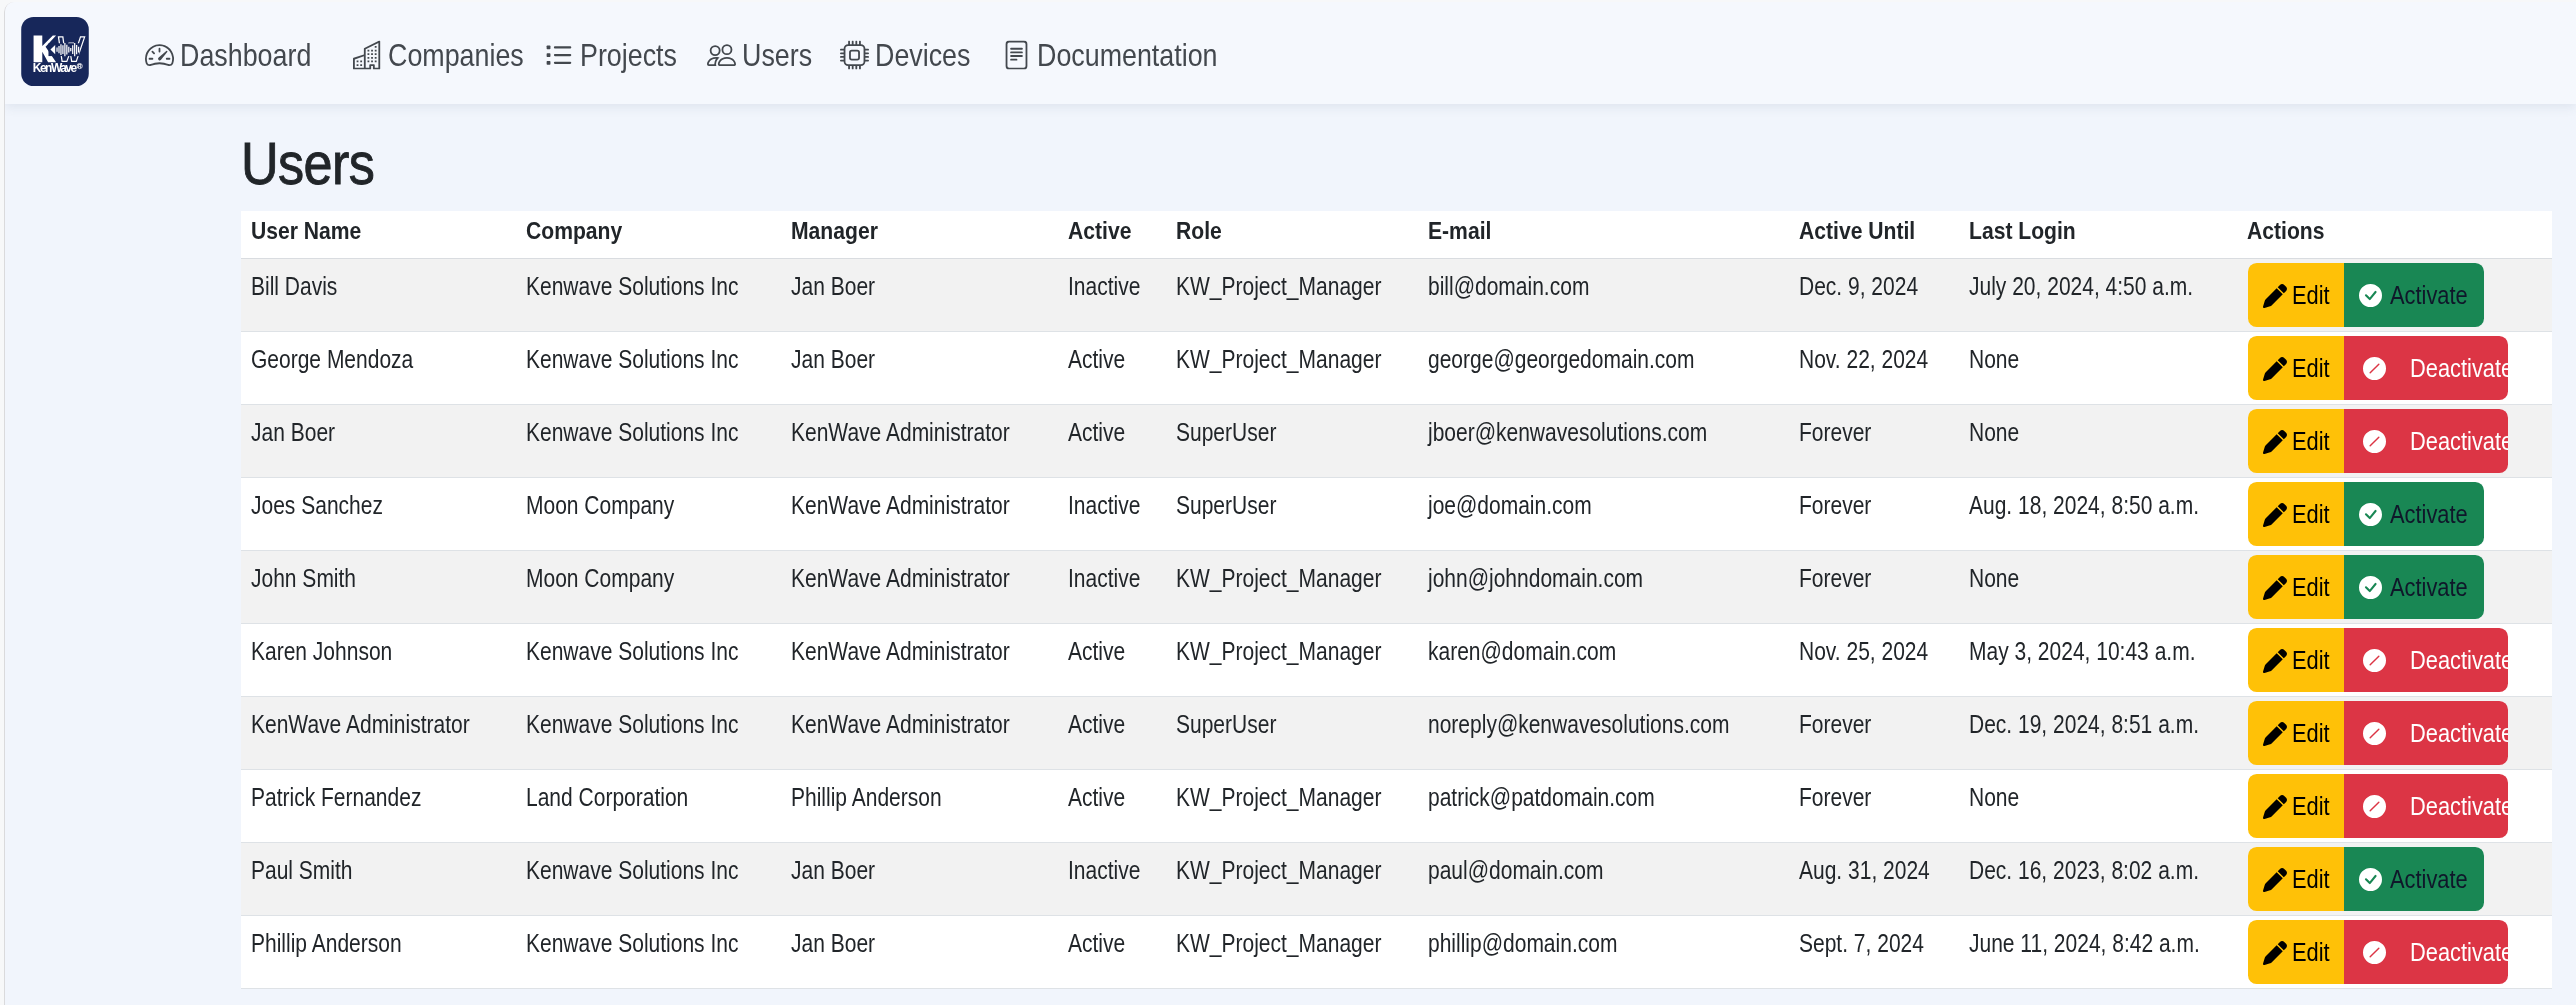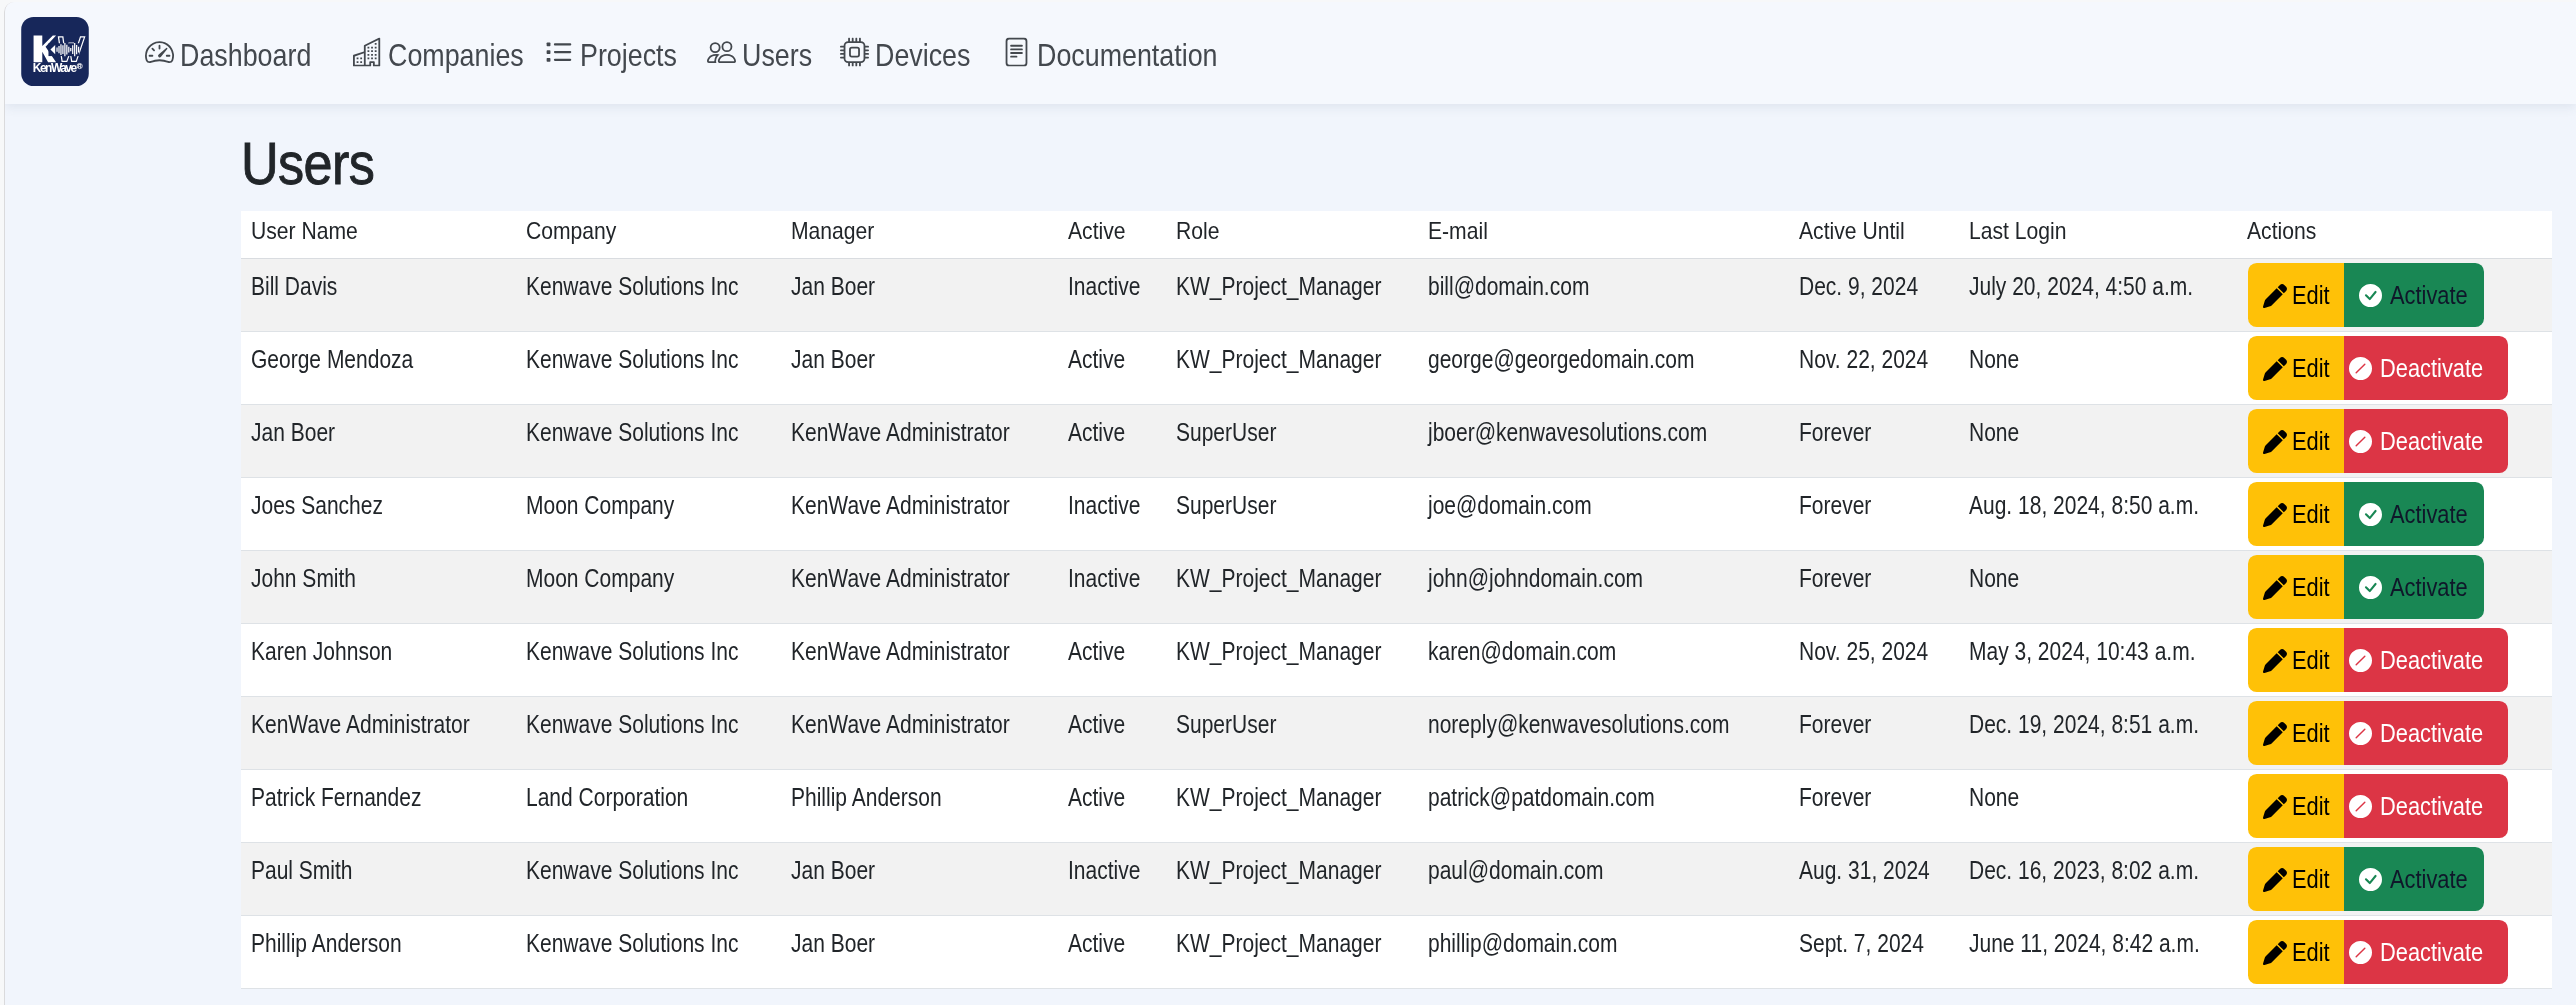--- a/index.html
+++ b/index.html
@@ -21,21 +21,21 @@
   .navbar {
     position: relative;
     height: 102px;
     background: #f5f8fd;
     box-shadow: 0 4.4px 10.2px rgba(70,85,120,.10);
     z-index: 2;
   }
   .logo { position: absolute; left: 16px; top: 15.3px; }
   .nav-item {
     position: absolute; top: 50%; transform: translateY(-44%);
-    display: flex; 
+    display: flex; align-items: center;
     font-size: 30.5px; color: #43484e; white-space: nowrap;
   }
   .nav-item svg { margin-right: 6.5px; }
   .main {
     position: absolute; top: 102px; left:0; right:0; bottom:0;
     background: #f1f5fc;
   }
   .content { margin-left: 236px; width: 2311px; }
   h1 {
     margin: 30.5px 0 0 0;
@@ -46,21 +46,21 @@
   }
   table {
     border-collapse: collapse;
     table-layout: fixed;
     width: 2311px;
     margin-top: 16.7px;
     background: #ffffff;
     color: #212529;
   }
   th {
-    font-size: 24px; font-weight: 400; text-align: left;
+    font-size: 24px; font-weight: 700; text-align: left;
     white-space: nowrap;
     height: 48px; padding: 8.4px 10.2px 0;
     vertical-align: top; line-height: 1;
     border-bottom: 1.5px solid #d9dce0;
   }
   td {
     font-size: 25px; font-weight: 400;
     height: 73px; padding: 15px 10.2px 0;
     vertical-align: top; line-height: 1;
     border-bottom: 1.5px solid #dee2e6;
@@ -82,21 +82,21 @@
   .btn .tx { transform: scaleX(0.84); }
   h1 .tx { display:inline-block; transform: scaleX(0.87); transform-origin: 0 50%; }
   .btn-edit {
     background: #ffc107; color: #000;
     padding: 0 14.5px;
     border-radius: 8.7px 0 0 8.7px;
     width: 96px;
   }
   .btn-edit svg { margin-right: 5.1px; margin-top: 2.2px; }
   .btn-green { background: #198754; color:#0f172a; padding-left: 15.3px; width: 140px; overflow: hidden; border-radius: 0 8.7px 8.7px 0; }
-  .btn-red   { background: #dc3545; color:#fff; padding-left: 5px; width: 164px; overflow: hidden; border-radius: 0 8.7px 8.7px 0; }
+  .btn-red   { background: #dc3545; color:#fff; padding-left: 19px; width: 164px; overflow: hidden; border-radius: 0 8.7px 8.7px 0; gap: 16px; }
   .btn-green svg, .btn-red svg { margin-right: 8px; }
 </style>
 </head>
 <body>
 <div class="shell">
   <div class="navbar">
     <div class="logo"><svg width="68" height="69" viewBox="0 0 93 95">
 <rect x="0" y="0" width="93" height="95" rx="17" fill="#17275a"></rect>
 <path fill="#fff" d="M17 25.6 H29 V40 L43.5 25.6 H48 L33.5 41 L48 62.3 H37 L29 48 V62.3 H17 Z"></path>
 <path fill="none" stroke="#fff" stroke-width="1.7" transform="translate(4.7 0) skewX(-6)" d="M49.5 27.5 L58 61 L64.5 61 L67.8 48.5 L71.2 61 L77.5 61 L85.5 27.5 L79.8 27.5 L74.8 49.5 L71 36 L64.8 36 L60.7 49.5 L55.5 27.5 Z"></path>

